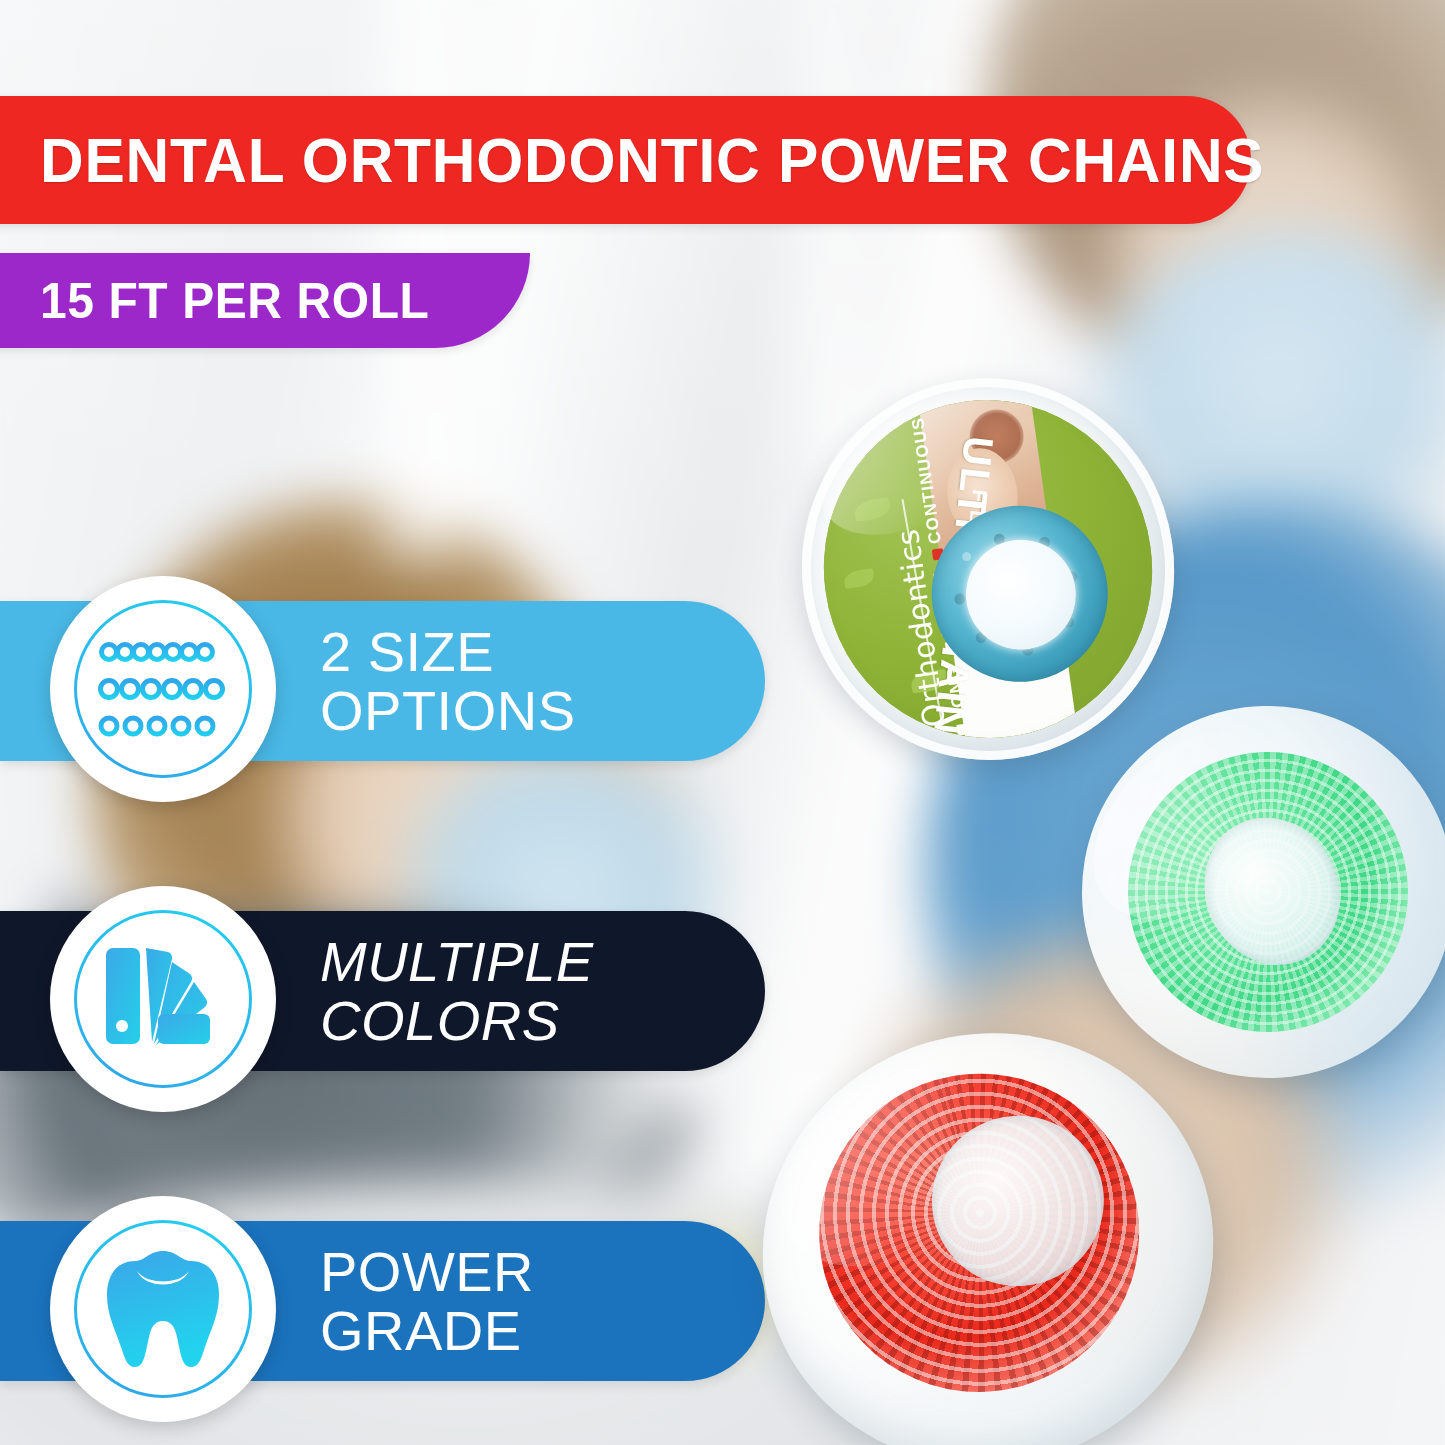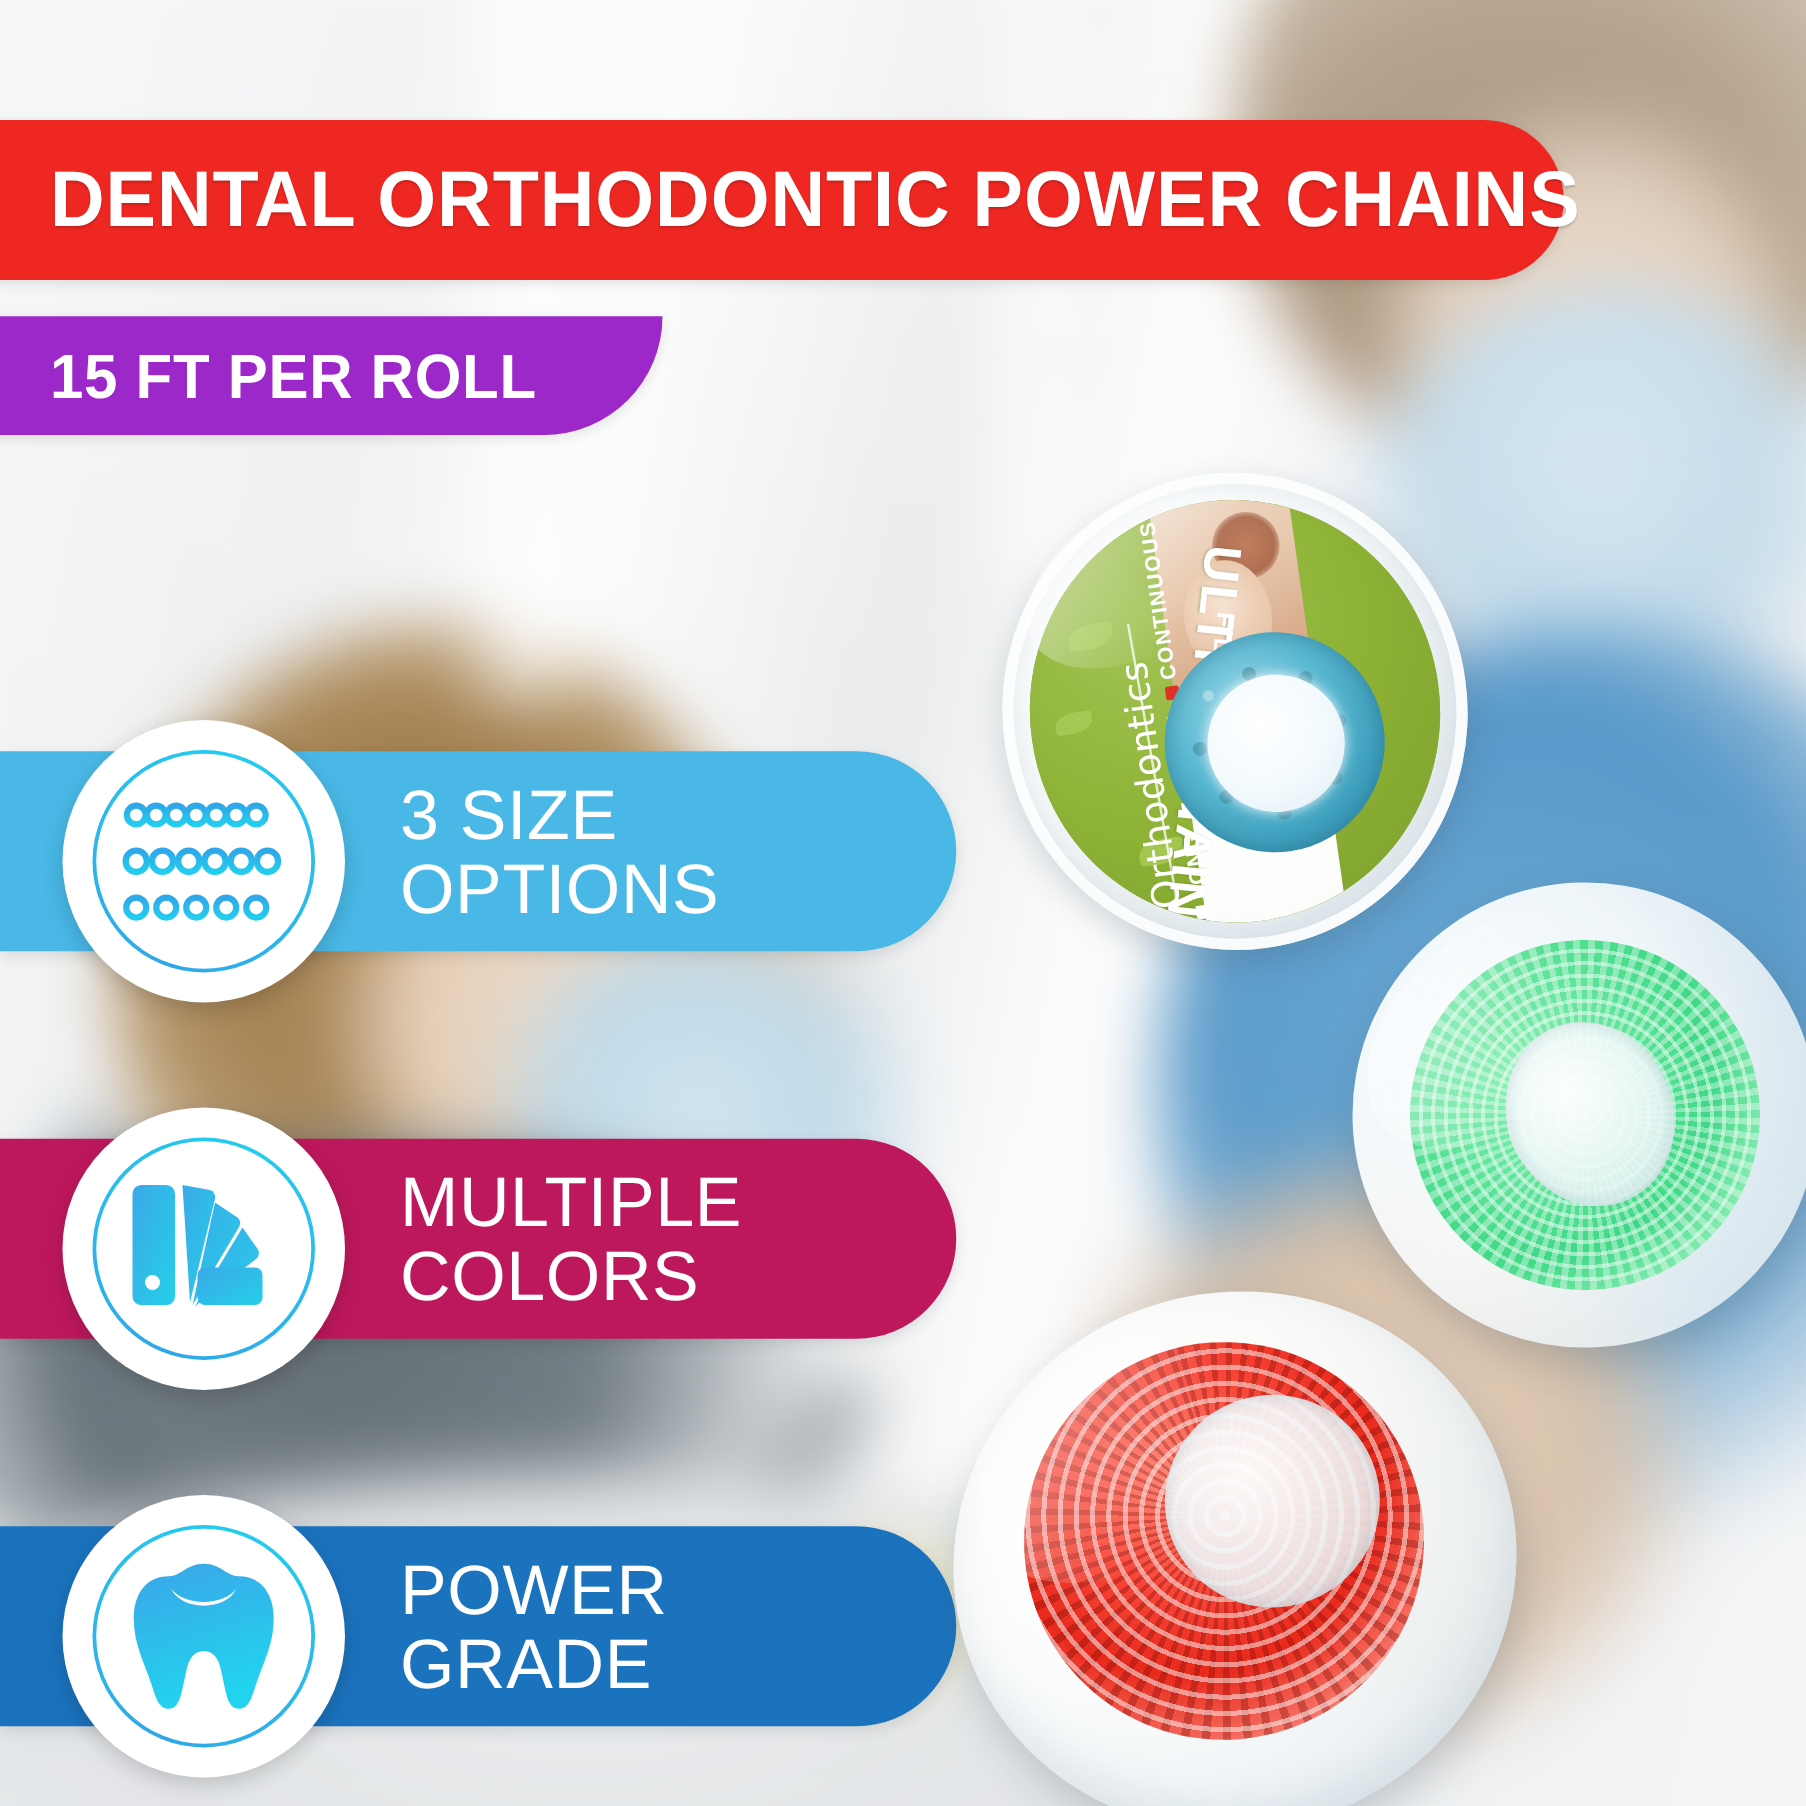--- a/index.html
+++ b/index.html
@@ -100,21 +100,21 @@
     width:100%;height:100%;border-radius:50%;background:#fff;
     display:flex;align-items:center;justify-content:center;
   }
 
   
   .f1{top:576px;}
   .f1 .bar{top:25px;background:#49b8e6;}
   .f1 .disc{top:0;}
   
   .f2{top:886px;}
-  .f2 .bar{top:25px;background:#be185d;}
+  .f2 .bar{top:25px;background:#0f172a;font-style:italic;}
   .f2 .disc{top:0;}
   
   .f3{top:1196px;}
   .f3 .bar{top:25px;background:#1b73be;}
   .f3 .disc{top:0;}
 
   
   .pack{
     position:absolute;left:802px;top:378px;width:372px;height:382px;
     transform:rotate(-8deg);
@@ -285,21 +285,21 @@
 
   <div class="banner-red">
     <div class="txt">DENTAL ORTHODONTIC POWER CHAINS</div>
   </div>
   <div class="banner-purple">
     <div class="txt">15 FT PER ROLL</div>
   </div>
 
   <div class="feature f1">
     <div class="bar">
-      <div class="label">3 SIZE
+      <div class="label">2 SIZE
 OPTIONS</div>
     </div>
     <div class="disc">
       <div class="ring">
         <div class="ring-inner">
           <svg width="140" height="110" viewBox="0 0 140 110">
             <defs>
               <linearGradient id="gch" x1="0" y1="0" x2="0" y2="1">
                 <stop offset="0" stop-color="#2fa7e8"></stop>
                   <stop offset="1" stop-color="#22cdee"></stop>

